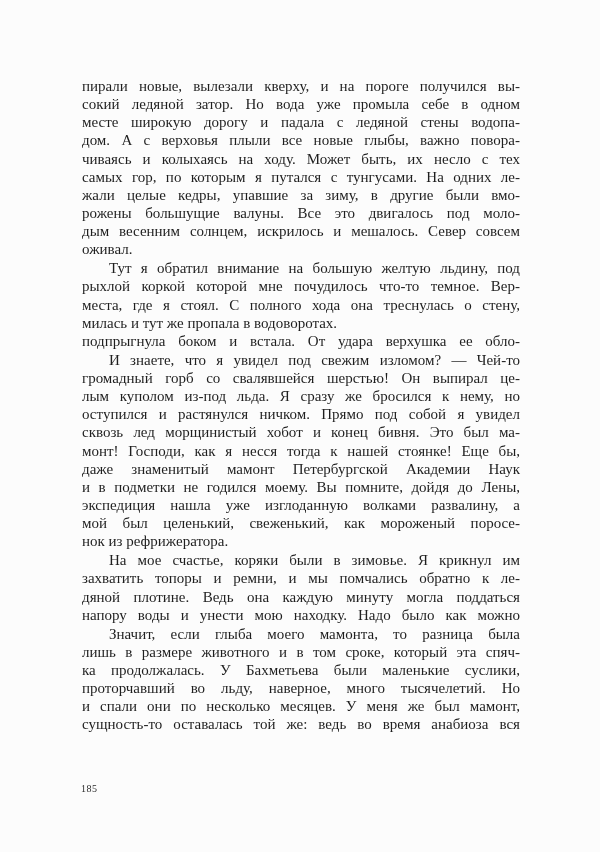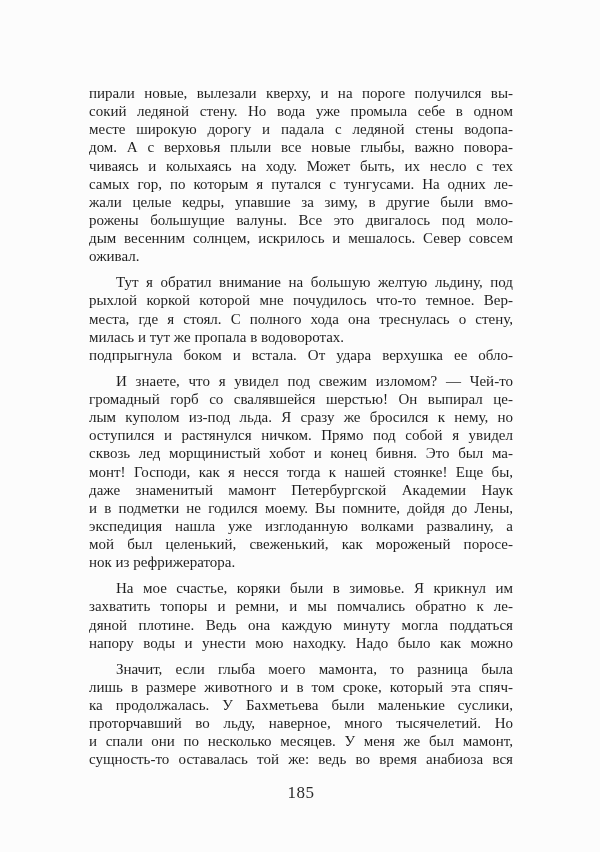--- a/index.html
+++ b/index.html
@@ -21,53 +21,53 @@
   .text-block {
     position: absolute;
     left: 81px;
     top: 76px;
     width: 440px;
     color: #1f1f1f;
     font-size: 15px;
     line-height: 18.12px;
   }
   .para {
-    margin: 8px;
+    margin: 1px;
     padding: 0;
   }
   .line {
     text-align: justify;
     text-align-last: justify;
     white-space: normal;
   }
   .line.lastline {
     text-align-last: left;
   }
   .para.indent .line:first-child {
     text-indent: 27px;
   }
   .page-number {
     position: absolute;
     left: 81px;
     width: 440px;
     top: 783px;
-    text-align: center;
-    font-size: 17px;
+    text-align: left;
+    font-size: 10px;
     color: #2b2b2b;
     letter-spacing: 0.5px;
   }
 </style>
 </head>
 <body>
 
 <div class="page">
   <div class="text-block" id="text-block">
       <div class="para">
         <div class="line">пирали новые, вылезали кверху, и на пороге получился вы-</div>
-        <div class="line">сокий ледяной стену. Но вода уже промыла себе в одном</div>
+        <div class="line">сокий ледяной затор. Но вода уже промыла себе в одном</div>
         <div class="line">месте широкую дорогу и падала с ледяной стены водопа-</div>
         <div class="line">дом. А с верховья плыли все новые глыбы, важно повора-</div>
         <div class="line">чиваясь и колыхаясь на ходу. Может быть, их несло с тех</div>
         <div class="line">самых гор, по которым я путался с тунгусами. На одних ле-</div>
         <div class="line">жали целые кедры, упавшие за зиму, в другие были вмо-</div>
         <div class="line">рожены большущие валуны. Все это двигалось под моло-</div>
         <div class="line">дым весенним солнцем, искрилось и мешалось. Север совсем</div>
         <div class="line lastline">оживал.</div>
       </div>
       <div class="para indent">

